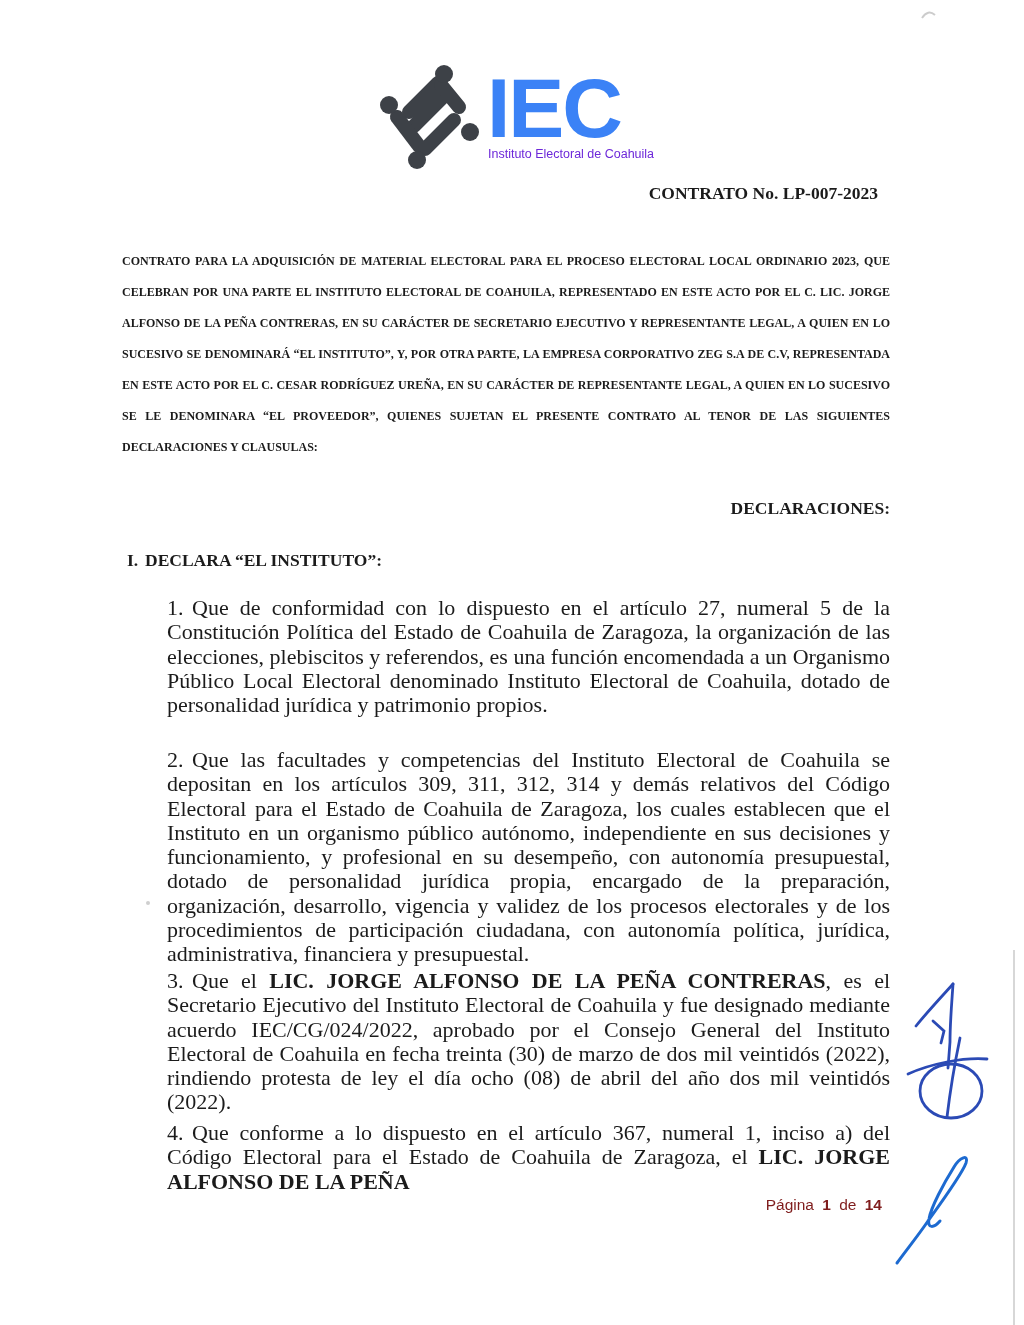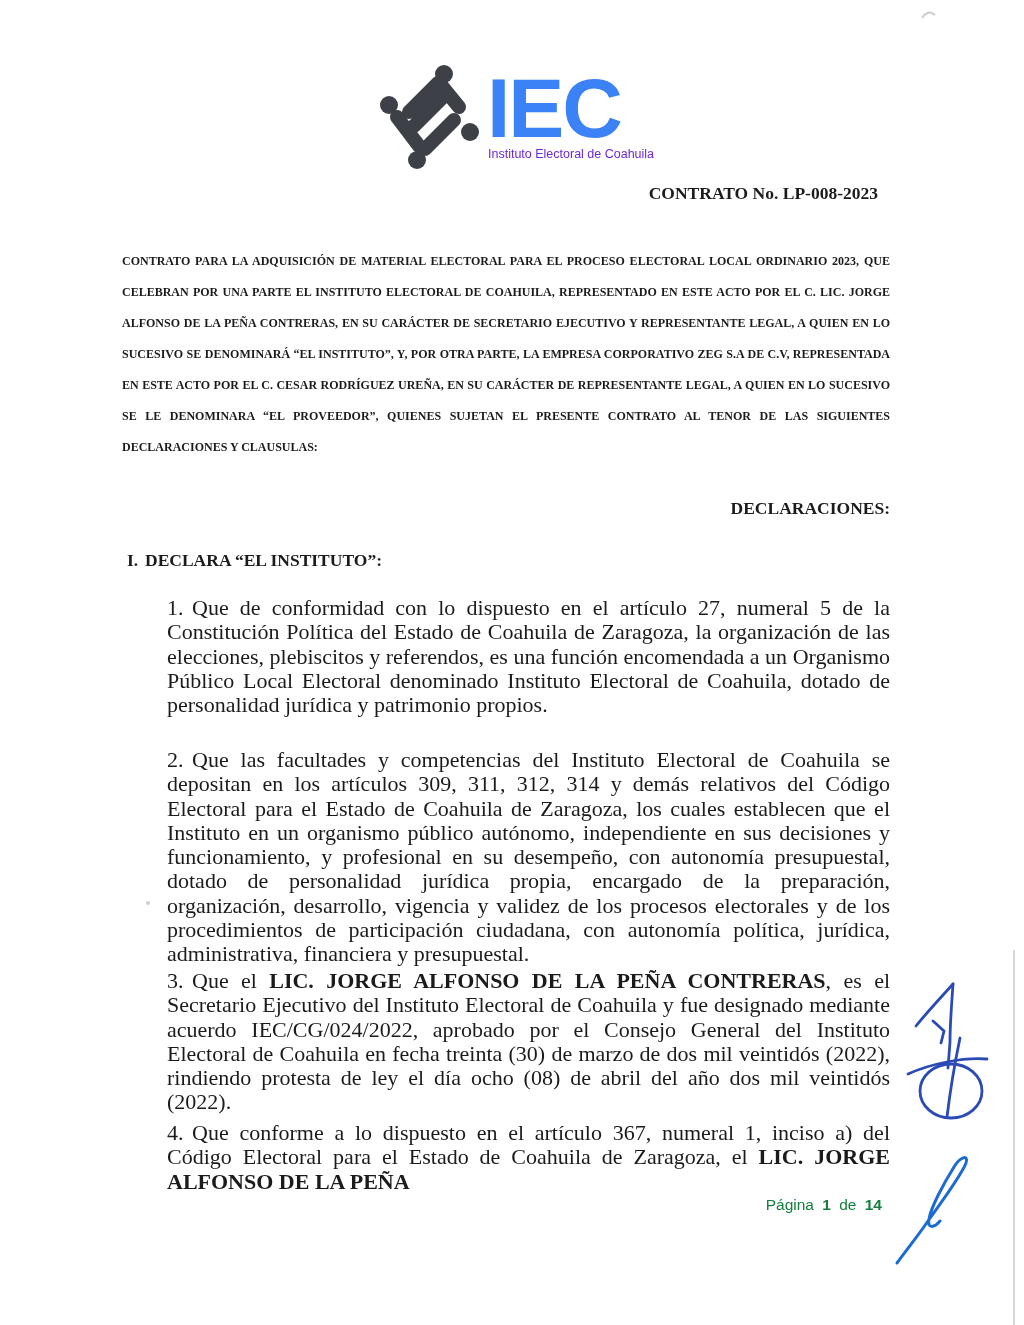--- a/index.html
+++ b/index.html
@@ -47,21 +47,21 @@
   }
   .item .num { display:inline-block; min-width:25px; }
   #item-1 { top:596px; }
   #item-2 { top:748px; }
   #item-3 { top:969px; }
   #item-4 { top:1121px; }
   
   .footer {
     position:absolute; top:1196px; left:122px; width:760px;
     text-align:right; font-family:"Liberation Sans", sans-serif;
-    font-size:15.5px; color:#15803d;
+    font-size:15.5px; color:#7f1d1d;
   }
   .footer span { margin-left:4px; }
   
   .page-edge { position:absolute; left:1013px; top:950px; width:2px; height:375px; background:#d7d7d7; }
   .stray-dot { position:absolute; left:146px; top:901px; width:4px; height:4px; border-radius:50%; background:#a8a8a8; opacity:.55; }
   .ink-overlay { position:absolute; left:0; top:0; width:1024px; height:1325px; pointer-events:none; }
 </style>
 </head>
 <body>
 
@@ -79,21 +79,21 @@
       <circle cx="68" cy="14" r="9"></circle>
       <circle cx="13" cy="45" r="9"></circle>
       <circle cx="41" cy="100" r="9"></circle>
       <circle cx="94" cy="72" r="9"></circle>
     </g>
   </svg>
   <div class="logo-acronym">IEC</div>
   <div class="logo-subtitle">Instituto Electoral de Coahuila</div>
 
   <div class="header-block">
-    <div>CONTRATO No. LP-008-2023</div>
+    <div>CONTRATO No. LP-007-2023</div>
   </div>
 
   <div class="intro">CONTRATO PARA LA ADQUISICIÓN DE MATERIAL ELECTORAL PARA EL PROCESO ELECTORAL LOCAL ORDINARIO 2023, QUE CELEBRAN POR UNA PARTE EL INSTITUTO ELECTORAL DE COAHUILA, REPRESENTADO EN ESTE ACTO POR EL C. LIC. JORGE ALFONSO DE LA PEÑA CONTRERAS, EN SU CARÁCTER DE SECRETARIO EJECUTIVO Y REPRESENTANTE LEGAL, A QUIEN EN LO SUCESIVO SE DENOMINARÁ “EL INSTITUTO”, Y, POR OTRA PARTE, LA EMPRESA CORPORATIVO ZEG S.A DE C.V, REPRESENTADA EN ESTE ACTO POR EL C. CESAR RODRÍGUEZ UREÑA, EN SU CARÁCTER DE REPRESENTANTE LEGAL, A QUIEN EN LO SUCESIVO SE LE DENOMINARA “EL PROVEEDOR”, QUIENES SUJETAN EL PRESENTE CONTRATO AL TENOR DE LAS SIGUIENTES DECLARACIONES Y CLAUSULAS:</div>
 
   <div class="declaraciones">DECLARACIONES:</div>
 
   <div class="section-heading">
     <span class="numeral">I.</span><span>DECLARA “EL INSTITUTO”:</span>
   </div>
 

